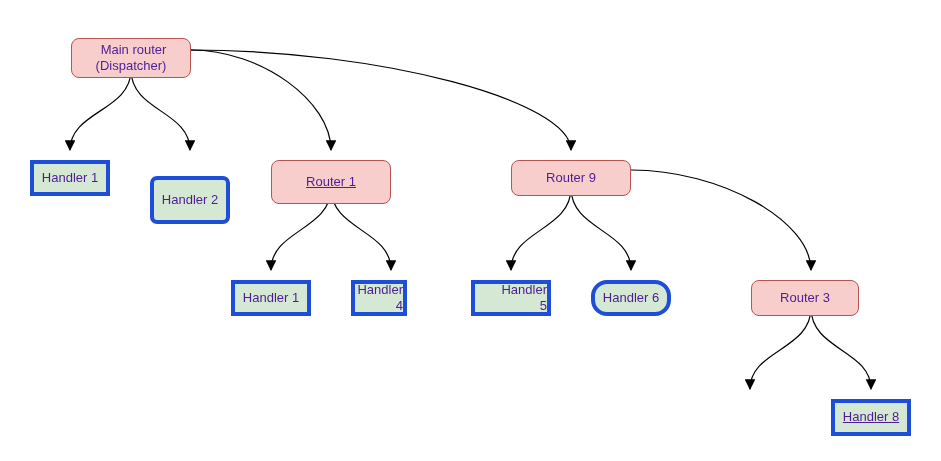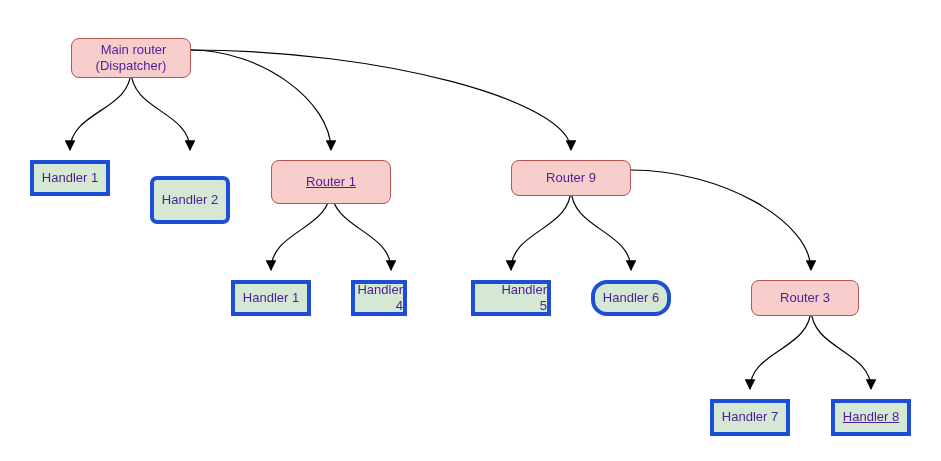--- a/index.html
+++ b/index.html
@@ -65,16 +65,15 @@
   <div id="n-h2" class="node handler">Handler 2</div>
   <div id="n-r1" class="node router">Router 1</div>
   <div id="n-r2" class="node router">Router 9</div>
 
   <div id="n-h3" class="node handler">Handler 1</div>
   <div id="n-h4" class="node handler">Handler 4</div>
   <div id="n-h5" class="node handler">Handler 5</div>
   <div id="n-h6" class="node handler">Handler 6</div>
   <div id="n-r3" class="node router">Router 3</div>
 
-  <div id="n-h7" class="node handler">Handler 7</div>
   <div id="n-h8" class="node handler">Handler 8</div>
 
 </div>
 
 </body></html>

